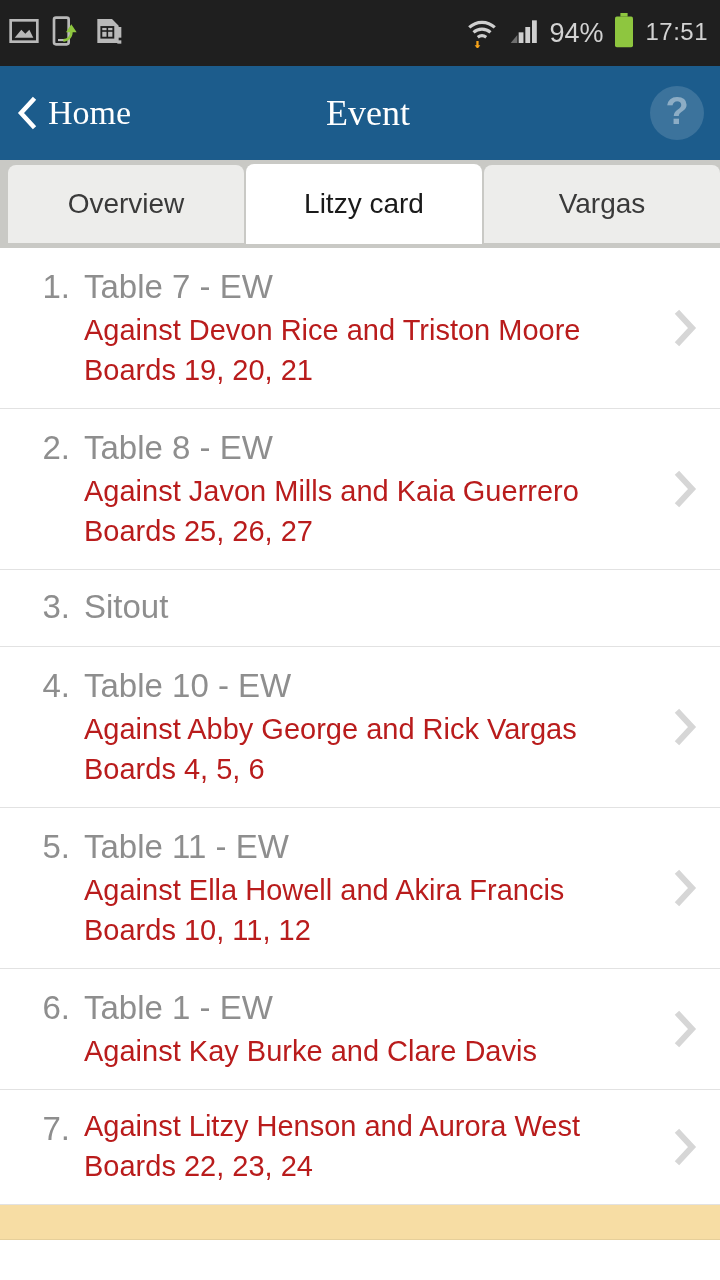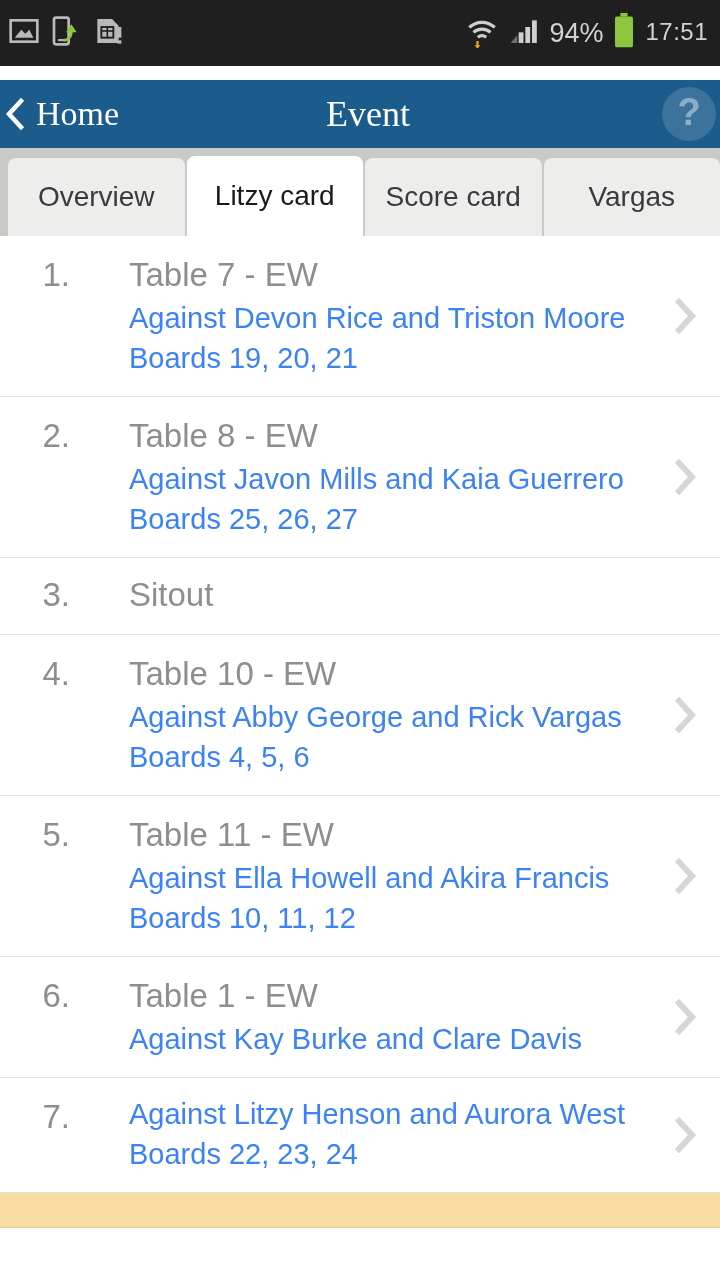--- a/index.html
+++ b/index.html
@@ -19,22 +19,22 @@
   .sb-left { display:flex; align-items:center; gap:10px; }
   .sb-right { margin-left:auto; display:flex; align-items:center; gap:9px; }
   .sb-clock {
     color:#d2d2d2; font-size:24px; letter-spacing:0.5px; line-height:1;
     font-family:"Liberation Sans", sans-serif; padding-bottom:2px;
   }
   .sb-pct { color:#d2d2d2; font-size:27px; line-height:1; }
 
   
   .header {
-    height:68px; background:#1c5c8c; display:flex; align-items:center;
-    padding:0 4px; position:relative;margin-top:14px;
+    height:94px; background:#1c5c8c; display:flex; align-items:center;
+    padding:0 16px; position:relative;
   }
   .back-btn { display:flex; align-items:center; gap:10px; cursor:pointer; z-index:2; }
   .back-chevron { width:22px; height:34px; flex:none; }
   .back-label {
     color:#ffffff; font-size:34px; font-family:"Liberation Serif", serif;
     line-height:1;
   }
   .header-title {
     position:absolute; left:16px; right:0; text-align:center;
     color:#ffffff; font-size:36px; font-family:"Liberation Serif", serif;
@@ -45,21 +45,21 @@
     background:rgba(255,255,255,0.14); display:flex; align-items:center;
     justify-content:center; z-index:2; cursor:pointer;
   }
   .help-q {
     color:rgba(255,255,255,0.42); font-size:38px; font-weight:bold;
     line-height:1; padding-bottom:4px;
   }
 
   
   .tabbar {
-    height:88px; background:#c9c9c5; display:flex; align-items:flex-end;
+    height:88px; background:#c9c9c5; display:flex; align-items:center;
     padding:0 0 0 8px; gap:2px;
   }
   .tab {
     flex:1 1 0; height:78px; background:#ededeb;
     border-radius:8px 8px 0 0; display:flex; align-items:center;
     justify-content:center; color:#3a3a3a; font-size:28px;
     cursor:pointer; white-space:nowrap; border-bottom:0;
   }
   .tab.active { background:#ffffff; height:80px; color:#1a1a1a; }
   .tab:last-child { margin-right:0; }
@@ -69,23 +69,23 @@
   .row {
     position:relative; display:flex; align-items:flex-start;
     padding:16px 0 18px 0; border-bottom:1px solid #e2e2e2;
     background:#ffffff; cursor:pointer;
   }
   .row.highlight { background:#f7dda4; border-bottom:1px solid #e6cf9a; }
   .row-index {
     width:84px; flex:none; text-align:right; padding-right:14px;
     font-size:33px; color:#8e8e8e; line-height:46px;
   }
-  .row-body { flex:1 1 auto; min-width:0; padding-right:70px;margin-left:45px; }
+  .row-body { flex:1 1 auto; min-width:0; padding-right:70px; }
   .row-title { font-size:33px; color:#8e8e8e; line-height:46px; }
-  .row-sub { font-size:29px; color:#3b82f6; line-height:40px; }
+  .row-sub { font-size:29px; color:#b91c1c; line-height:40px; }
   .row-chevron {
     position:absolute; right:20px; top:50%; transform:translateY(-50%);
     width:30px; height:46px;
   }
   .row.compact { padding:14px 0 16px 0; }
 </style>
 </head>
 <body>
 
 <div id="app">
@@ -161,23 +161,20 @@
   </div>
 
   <div class="tabbar">
     <div class="tab">
       <span>Overview</span>
     </div>
     <div class="tab active">
       <span>Litzy card</span>
     </div>
     <div class="tab">
-      <span>Score card</span>
-    </div>
-    <div class="tab">
       <span>Vargas</span>
     </div>
   </div>
 
   <div class="list">
 
     <div class="row">
       <div class="row-index">1.</div>
       <div class="row-body">
         <div class="row-title">Table 7 - EW</div>

